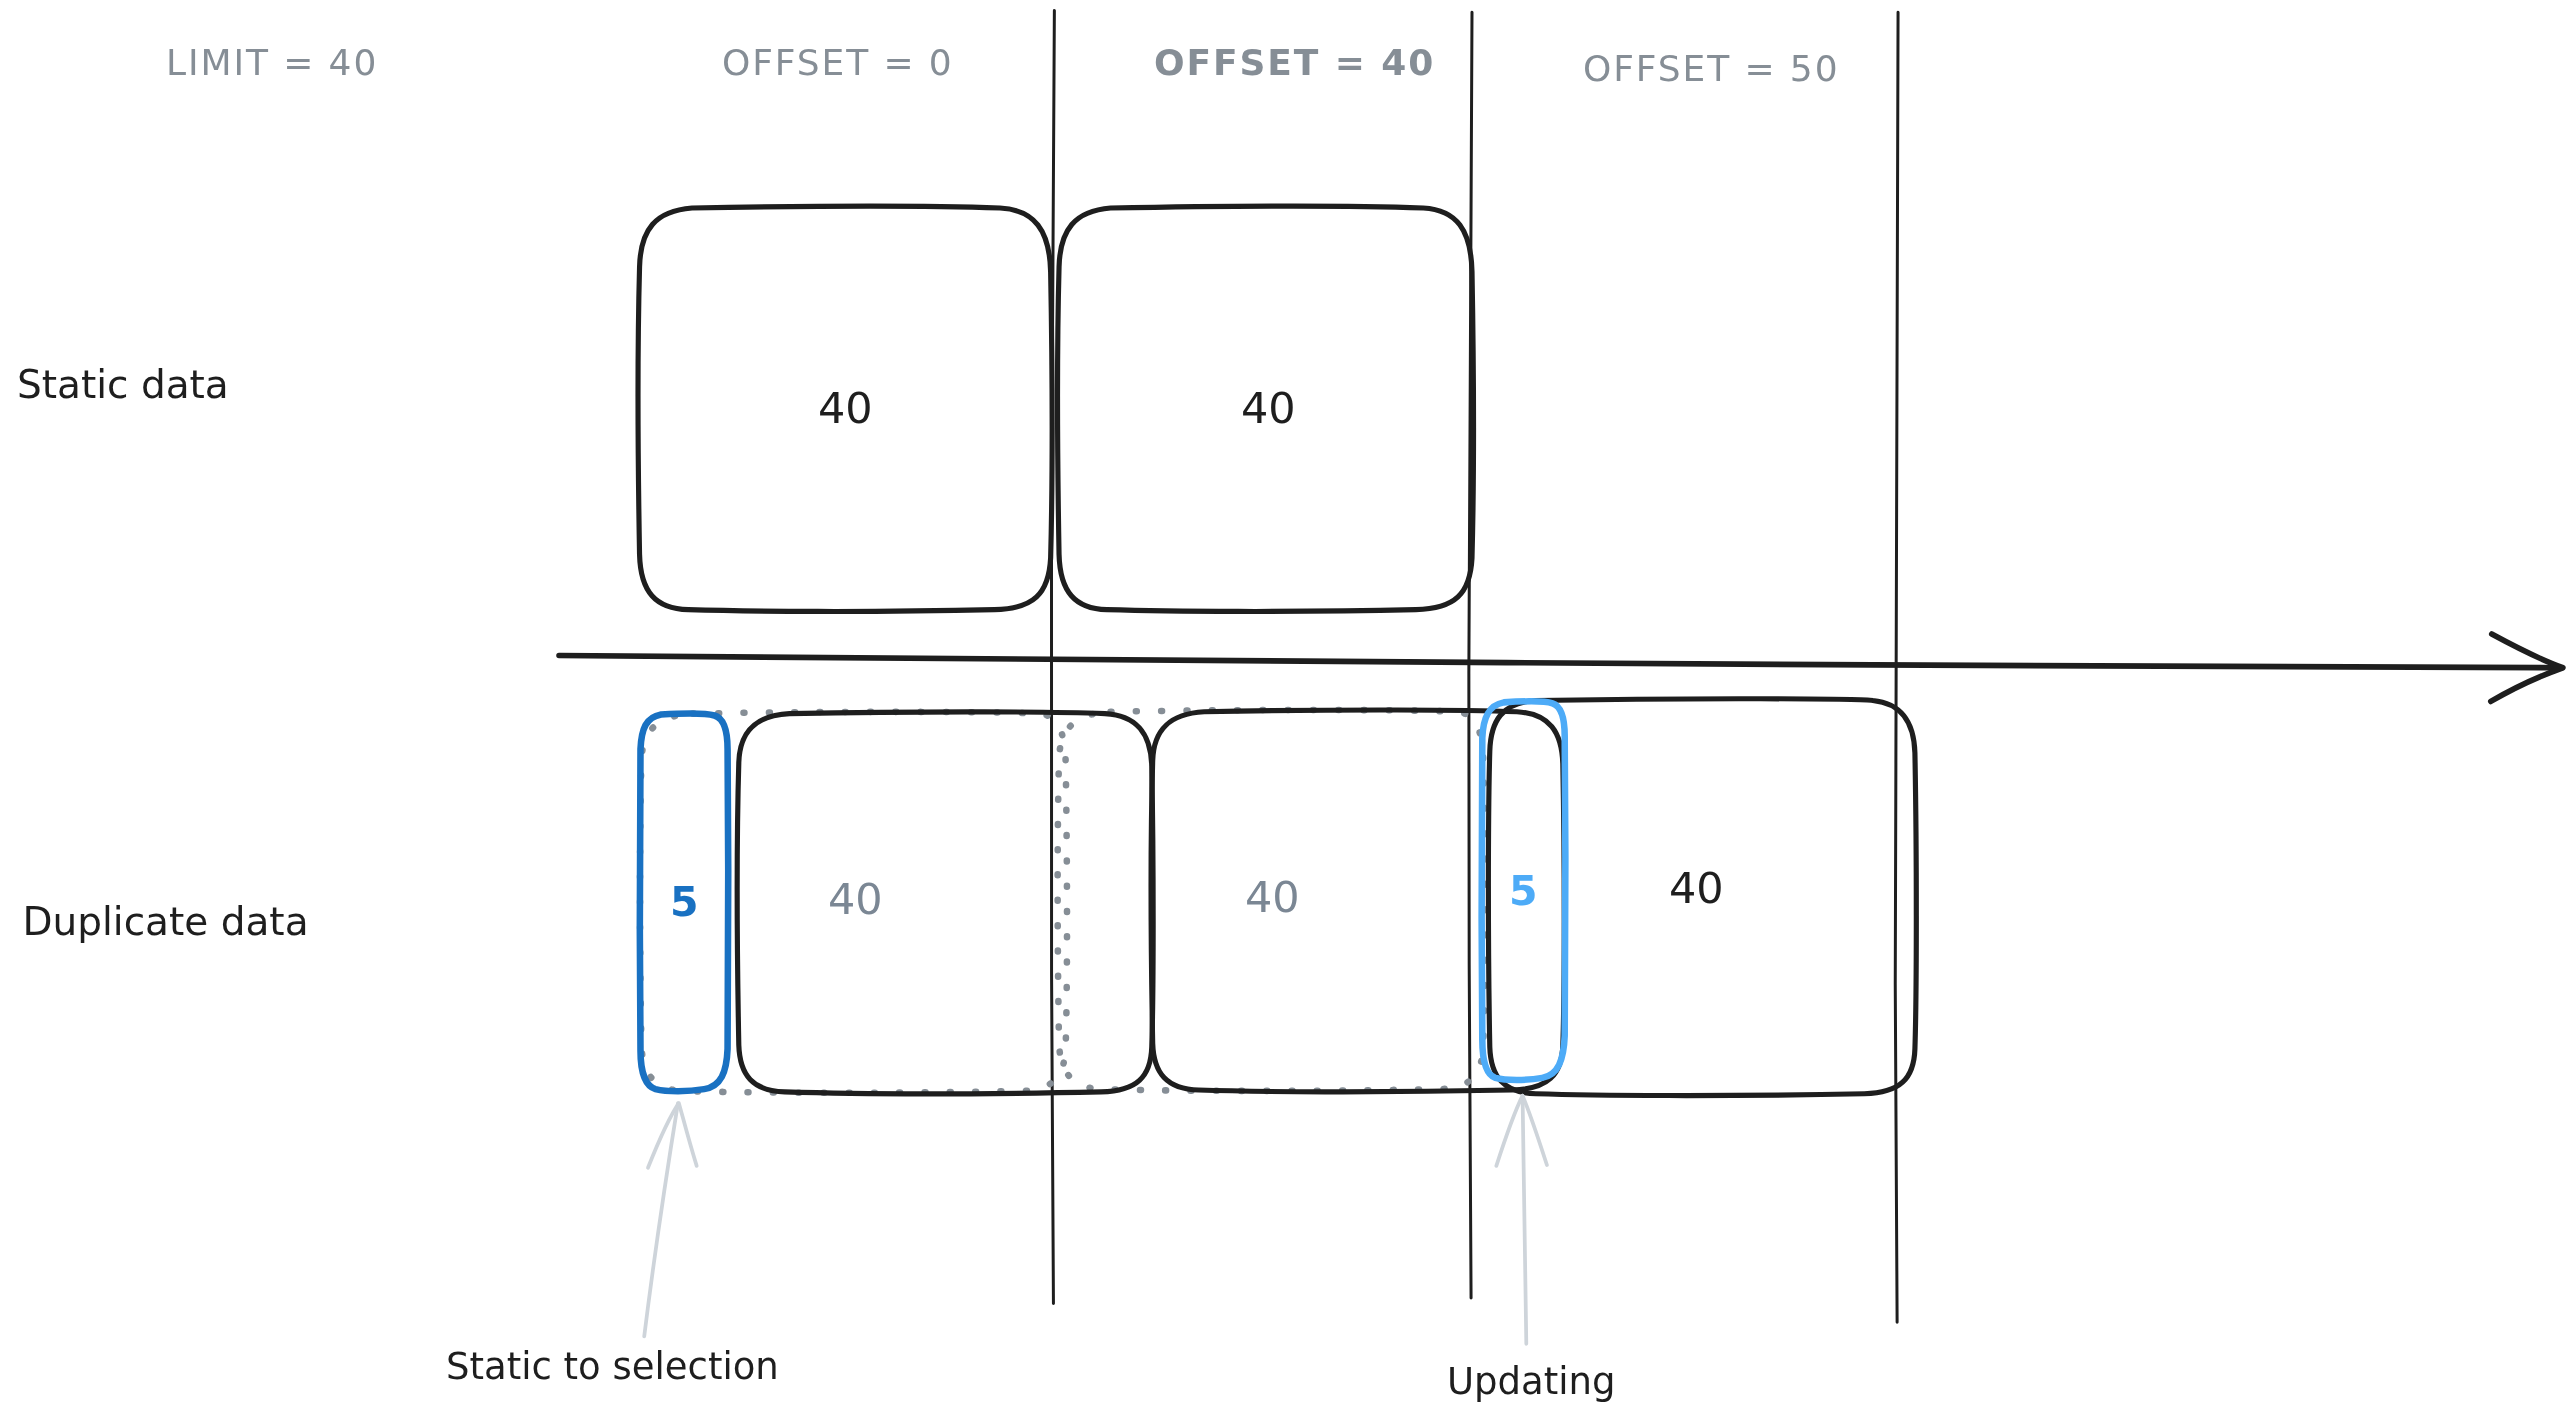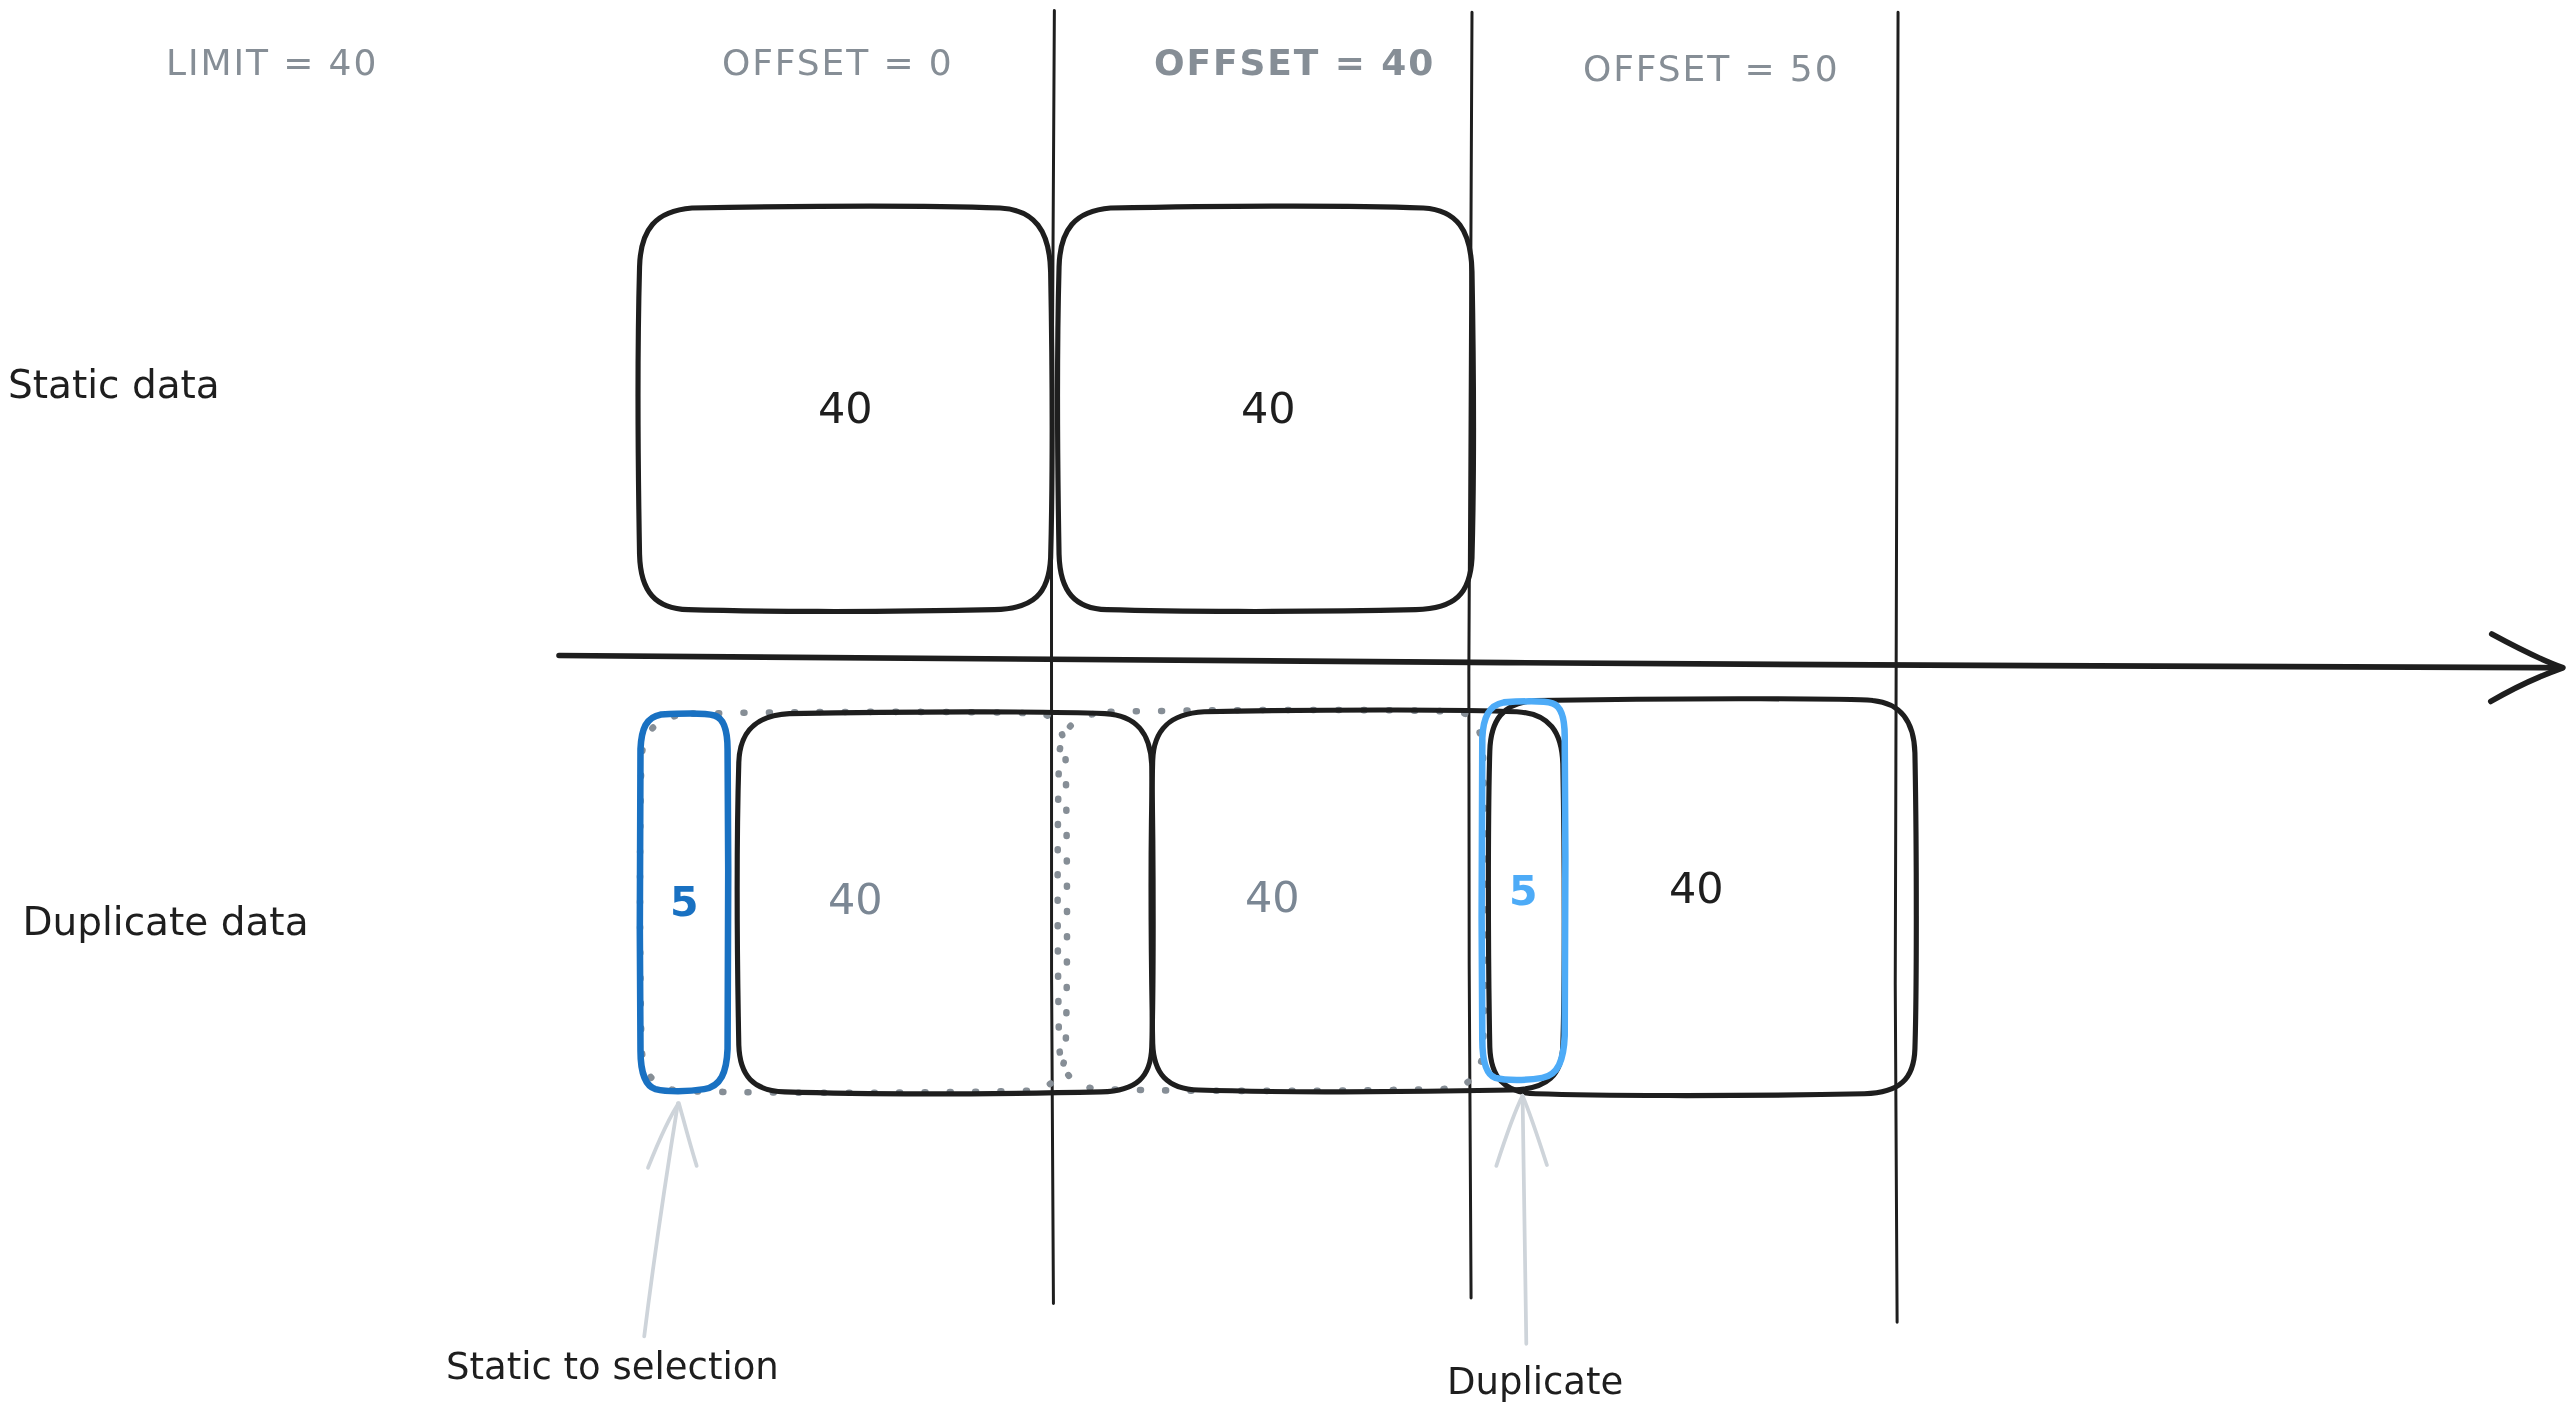--- a/index.html
+++ b/index.html
@@ -184,29 +184,29 @@
       <path d="M1630 1435 C1628 1340 1627 1250 1626 1170"></path>
       <path d="M1598 1245 C1610 1208 1620 1182 1626 1170 C1632 1184 1641 1210 1652 1244"></path>
     </g>
   </svg>
 
   <div class="txt hdr-label" style="left:153px; top:45px;">LIMIT = 40</div>
   <div class="txt hdr-label" style="left:709px; top:45px;text-align:right;">OFFSET = 0</div>
   <div class="txt hdr-label" style="left:1141px; top:45px;font-weight:bold;">OFFSET = 40</div>
   <div class="txt hdr-label" style="left:1570px; top:51px;">OFFSET = 50</div>
 
-  <div class="txt row-label" style="left:8px; top:365px;">Static data</div>
+  <div class="txt row-label" style="left:17px; top:365px;">Static data</div>
   <div class="txt row-label" style="left:22.5px; top:902px;">Duplicate data</div>
 
   <div class="txt box-num-black" style="left:818px; top:387px;">40</div>
   <div class="txt box-num-black" style="left:1241px; top:387px;">40</div>
 
   <div class="txt box-num-blue-dark" style="left:670px; top:882px;">5</div>
   <div class="txt box-num-gray" style="left:828px; top:878px;">40</div>
   <div class="txt box-num-gray" style="left:1245px; top:876px;">40</div>
   <div class="txt box-num-blue-light" style="left:1509px; top:871px;">5</div>
   <div class="txt box-num-black" style="left:1669px; top:867px;">40</div>
 
   <div class="txt annot-label" style="left:446px; top:1348px;">Static to selection</div>
-  <div class="txt annot-label" style="left:1447px; top:1363px;">Duplicate</div>
+  <div class="txt annot-label" style="left:1447px; top:1363px;">Updating</div>
 
 </div>
 
 
 </body></html>

